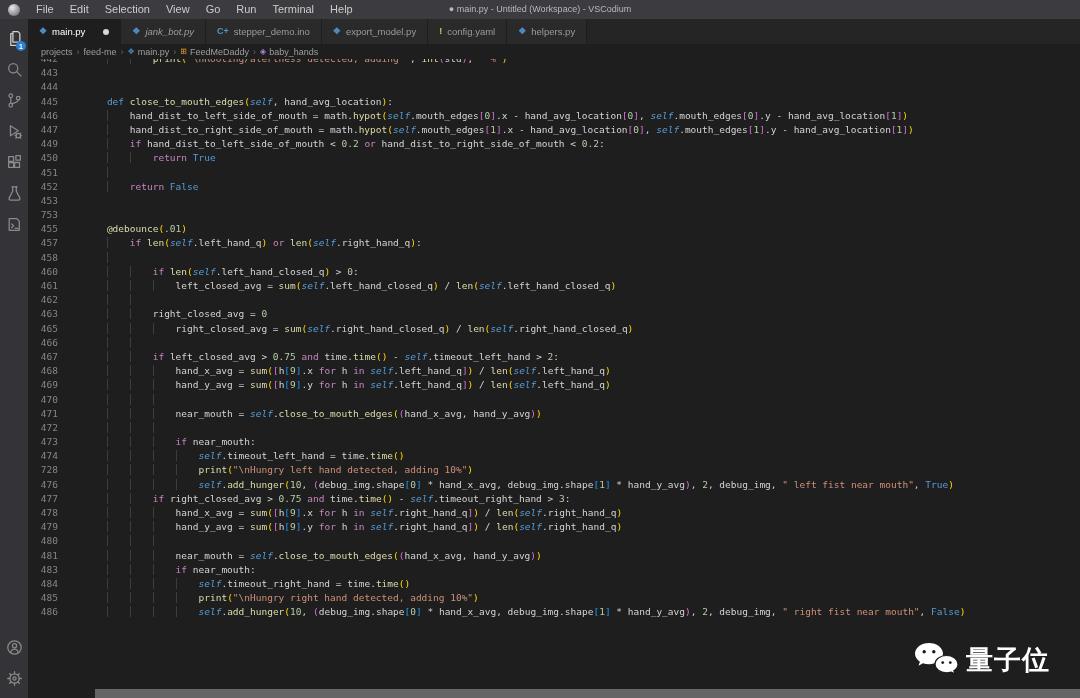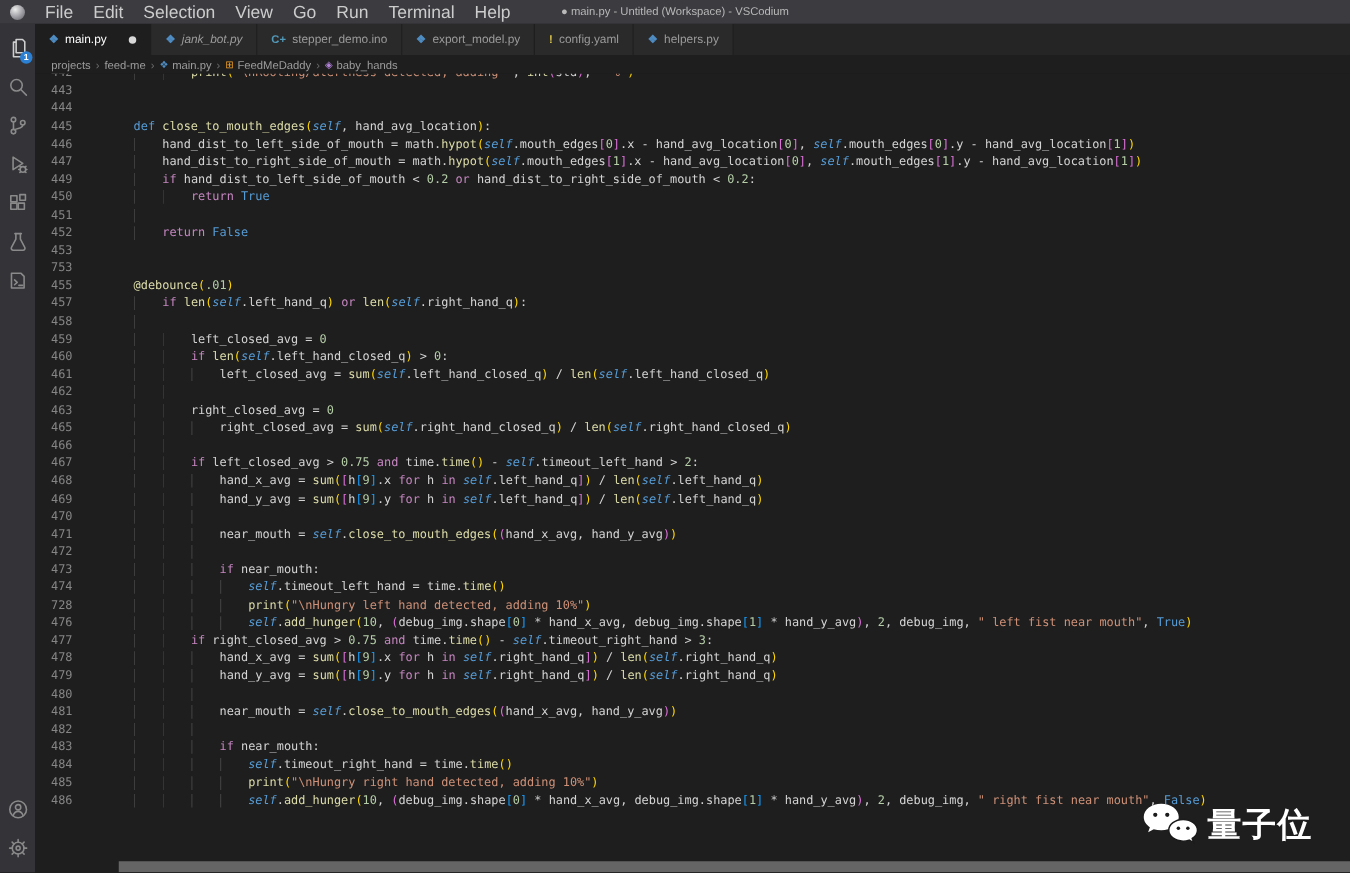--- a/index.html
+++ b/index.html
@@ -2,21 +2,21 @@
 <html><head>
 <meta charset="utf-8">
 <style>
   html,body{margin:0;padding:0;}
   body{width:1080px;height:698px;overflow:hidden;background:#1e1e1e;font-family:"Liberation Sans",sans-serif;-webkit-font-smoothing:antialiased;}
   .window{width:1080px;height:698px;display:flex;flex-direction:column;}
   
   .titlebar{height:19px;background:#3b3b40;display:flex;align-items:center;position:relative;flex:none;}
   .logo{width:12px;height:12px;border-radius:50%;margin:0 8px 0 8px;background:radial-gradient(circle at 35% 30%,#ececec,#9a9aa0 55%,#5c5c64);flex:none;}
   .menubar{display:flex;align-items:center;height:100%;z-index:2;}
-  .menu-item{padding:0 8px;font-size:14px;color:#cccccc;line-height:19px;cursor:default;}
+  .menu-item{padding:0 8px;font-size:11px;color:#cccccc;line-height:19px;cursor:default;}
   .window-title{position:absolute;left:0;right:0;top:0;text-align:center;font-size:9px;color:#b9b9b9;line-height:19px;pointer-events:none;}
   
   .shell{flex:1;display:flex;min-height:0;}
   .activitybar{width:28px;background:#333338;display:flex;flex-direction:column;align-items:center;padding:4px 0 4px 0;flex:none;}
   .ab-item{width:28px;height:31px;display:flex;align-items:center;justify-content:center;position:relative;cursor:pointer;}
   .ab-item svg{width:17px;height:17px;}
   .ab-spacer{margin-top:auto;}
   .badge{position:absolute;right:2px;bottom:3px;background:#2b80d4;color:#fff;font-size:7px;min-width:10px;height:10px;border-radius:50%;display:flex;align-items:center;justify-content:center;font-weight:bold;}
   .main{flex:1;display:flex;flex-direction:column;min-width:0;}
   
@@ -222,21 +222,20 @@
             <div class="cl"><span class="ln">447</span><span class="ct">    <span class="g"> </span>   <span class="t-v">hand_dist_to_right_side_of_mouth</span> = <span class="t-v">math</span>.<span class="t-f">hypot</span><span style="color:#ffd700">(</span><span class="t-self">self</span>.<span class="t-v">mouth_edges</span><span style="color:#da70d6">[</span><span class="t-n">1</span><span style="color:#da70d6">]</span>.<span class="t-v">x</span> - <span class="t-v">hand_avg_location</span><span style="color:#da70d6">[</span><span class="t-n">0</span><span style="color:#da70d6">]</span>, <span class="t-self">self</span>.<span class="t-v">mouth_edges</span><span style="color:#da70d6">[</span><span class="t-n">1</span><span style="color:#da70d6">]</span>.<span class="t-v">y</span> - <span class="t-v">hand_avg_location</span><span style="color:#da70d6">[</span><span class="t-n">1</span><span style="color:#da70d6">]</span><span style="color:#ffd700">)</span></span></div>
             <div class="cl"><span class="ln">449</span><span class="ct">    <span class="g"> </span>   <span class="t-k">if</span> <span class="t-v">hand_dist_to_left_side_of_mouth</span> &lt; <span class="t-n">0.2</span> <span class="t-k">or</span> <span class="t-v">hand_dist_to_right_side_of_mouth</span> &lt; <span class="t-n">0.2</span>:</span></div>
             <div class="cl"><span class="ln">450</span><span class="ct">    <span class="g"> </span>   <span class="g"> </span>   <span class="t-k">return</span> <span class="t-b">True</span></span></div>
             <div class="cl"><span class="ln">451</span><span class="ct">    <span class="g"> </span>   </span></div>
             <div class="cl"><span class="ln">452</span><span class="ct">    <span class="g"> </span>   <span class="t-k">return</span> <span class="t-b">False</span></span></div>
             <div class="cl"><span class="ln">453</span><span class="ct">    </span></div>
             <div class="cl"><span class="ln">753</span><span class="ct">    </span></div>
             <div class="cl"><span class="ln">455</span><span class="ct">    <span class="t-f">@debounce</span><span style="color:#ffd700">(</span><span class="t-n">.01</span><span style="color:#ffd700">)</span></span></div>
             <div class="cl"><span class="ln">457</span><span class="ct">    <span class="g"> </span>   <span class="t-k">if</span> <span class="t-f">len</span><span style="color:#ffd700">(</span><span class="t-self">self</span>.<span class="t-v">left_hand_q</span><span style="color:#ffd700">)</span> <span class="t-k">or</span> <span class="t-f">len</span><span style="color:#ffd700">(</span><span class="t-self">self</span>.<span class="t-v">right_hand_q</span><span style="color:#ffd700">)</span>:</span></div>
             <div class="cl"><span class="ln">458</span><span class="ct">    <span class="g"> </span>   </span></div>
-            <div class="cl"><span class="ln">459</span><span class="ct">    <span class="g"> </span>   <span class="g"> </span>   <span class="t-v">left_closed_avg</span> = <span class="t-n">0</span></span></div>
             <div class="cl"><span class="ln">460</span><span class="ct">    <span class="g"> </span>   <span class="g"> </span>   <span class="t-k">if</span> <span class="t-f">len</span><span style="color:#ffd700">(</span><span class="t-self">self</span>.<span class="t-v">left_hand_closed_q</span><span style="color:#ffd700">)</span> &gt; <span class="t-n">0</span>:</span></div>
             <div class="cl"><span class="ln">461</span><span class="ct">    <span class="g"> </span>   <span class="g"> </span>   <span class="g"> </span>   <span class="t-v">left_closed_avg</span> = <span class="t-f">sum</span><span style="color:#ffd700">(</span><span class="t-self">self</span>.<span class="t-v">left_hand_closed_q</span><span style="color:#ffd700">)</span> / <span class="t-f">len</span><span style="color:#ffd700">(</span><span class="t-self">self</span>.<span class="t-v">left_hand_closed_q</span><span style="color:#ffd700">)</span></span></div>
             <div class="cl"><span class="ln">462</span><span class="ct">    <span class="g"> </span>   <span class="g"> </span>   </span></div>
             <div class="cl"><span class="ln">463</span><span class="ct">    <span class="g"> </span>   <span class="g"> </span>   <span class="t-v">right_closed_avg</span> = <span class="t-n">0</span></span></div>
             <div class="cl"><span class="ln">465</span><span class="ct">    <span class="g"> </span>   <span class="g"> </span>   <span class="g"> </span>   <span class="t-v">right_closed_avg</span> = <span class="t-f">sum</span><span style="color:#ffd700">(</span><span class="t-self">self</span>.<span class="t-v">right_hand_closed_q</span><span style="color:#ffd700">)</span> / <span class="t-f">len</span><span style="color:#ffd700">(</span><span class="t-self">self</span>.<span class="t-v">right_hand_closed_q</span><span style="color:#ffd700">)</span></span></div>
             <div class="cl"><span class="ln">466</span><span class="ct">    <span class="g"> </span>   <span class="g"> </span>   </span></div>
             <div class="cl"><span class="ln">467</span><span class="ct">    <span class="g"> </span>   <span class="g"> </span>   <span class="t-k">if</span> <span class="t-v">left_closed_avg</span> &gt; <span class="t-n">0.75</span> <span class="t-k">and</span> <span class="t-v">time</span>.<span class="t-f">time</span><span style="color:#ffd700">(</span><span style="color:#ffd700">)</span> - <span class="t-self">self</span>.<span class="t-v">timeout_left_hand</span> &gt; <span class="t-n">2</span>:</span></div>
             <div class="cl"><span class="ln">468</span><span class="ct">    <span class="g"> </span>   <span class="g"> </span>   <span class="g"> </span>   <span class="t-v">hand_x_avg</span> = <span class="t-f">sum</span><span style="color:#ffd700">(</span><span style="color:#da70d6">[</span><span class="t-v">h</span><span style="color:#179fff">[</span><span class="t-n">9</span><span style="color:#179fff">]</span>.<span class="t-v">x</span> <span class="t-k">for</span> <span class="t-v">h</span> <span class="t-k">in</span> <span class="t-self">self</span>.<span class="t-v">left_hand_q</span><span style="color:#da70d6">]</span><span style="color:#ffd700">)</span> / <span class="t-f">len</span><span style="color:#ffd700">(</span><span class="t-self">self</span>.<span class="t-v">left_hand_q</span><span style="color:#ffd700">)</span></span></div>
             <div class="cl"><span class="ln">469</span><span class="ct">    <span class="g"> </span>   <span class="g"> </span>   <span class="g"> </span>   <span class="t-v">hand_y_avg</span> = <span class="t-f">sum</span><span style="color:#ffd700">(</span><span style="color:#da70d6">[</span><span class="t-v">h</span><span style="color:#179fff">[</span><span class="t-n">9</span><span style="color:#179fff">]</span>.<span class="t-v">y</span> <span class="t-k">for</span> <span class="t-v">h</span> <span class="t-k">in</span> <span class="t-self">self</span>.<span class="t-v">left_hand_q</span><span style="color:#da70d6">]</span><span style="color:#ffd700">)</span> / <span class="t-f">len</span><span style="color:#ffd700">(</span><span class="t-self">self</span>.<span class="t-v">left_hand_q</span><span style="color:#ffd700">)</span></span></div>
             <div class="cl"><span class="ln">470</span><span class="ct">    <span class="g"> </span>   <span class="g"> </span>   <span class="g"> </span>   </span></div>
@@ -244,21 +243,20 @@
             <div class="cl"><span class="ln">472</span><span class="ct">    <span class="g"> </span>   <span class="g"> </span>   <span class="g"> </span>   </span></div>
             <div class="cl"><span class="ln">473</span><span class="ct">    <span class="g"> </span>   <span class="g"> </span>   <span class="g"> </span>   <span class="t-k">if</span> <span class="t-v">near_mouth</span>:</span></div>
             <div class="cl"><span class="ln">474</span><span class="ct">    <span class="g"> </span>   <span class="g"> </span>   <span class="g"> </span>   <span class="g"> </span>   <span class="t-self">self</span>.<span class="t-v">timeout_left_hand</span> = <span class="t-v">time</span>.<span class="t-f">time</span><span style="color:#ffd700">(</span><span style="color:#ffd700">)</span></span></div>
             <div class="cl"><span class="ln">728</span><span class="ct">    <span class="g"> </span>   <span class="g"> </span>   <span class="g"> </span>   <span class="g"> </span>   <span class="t-f">print</span><span style="color:#ffd700">(</span><span class="t-s">"\nHungry left hand detected, adding 10%"</span><span style="color:#ffd700">)</span></span></div>
             <div class="cl"><span class="ln">476</span><span class="ct">    <span class="g"> </span>   <span class="g"> </span>   <span class="g"> </span>   <span class="g"> </span>   <span class="t-self">self</span>.<span class="t-f">add_hunger</span><span style="color:#ffd700">(</span><span class="t-n">10</span>, <span style="color:#da70d6">(</span><span class="t-v">debug_img</span>.<span class="t-v">shape</span><span style="color:#179fff">[</span><span class="t-n">0</span><span style="color:#179fff">]</span> * <span class="t-v">hand_x_avg</span>, <span class="t-v">debug_img</span>.<span class="t-v">shape</span><span style="color:#179fff">[</span><span class="t-n">1</span><span style="color:#179fff">]</span> * <span class="t-v">hand_y_avg</span><span style="color:#da70d6">)</span>, <span class="t-n">2</span>, <span class="t-v">debug_img</span>, <span class="t-s">" left fist near mouth"</span>, <span class="t-b">True</span><span style="color:#ffd700">)</span></span></div>
             <div class="cl"><span class="ln">477</span><span class="ct">    <span class="g"> </span>   <span class="g"> </span>   <span class="t-k">if</span> <span class="t-v">right_closed_avg</span> &gt; <span class="t-n">0.75</span> <span class="t-k">and</span> <span class="t-v">time</span>.<span class="t-f">time</span><span style="color:#ffd700">(</span><span style="color:#ffd700">)</span> - <span class="t-self">self</span>.<span class="t-v">timeout_right_hand</span> &gt; <span class="t-n">3</span>:</span></div>
             <div class="cl"><span class="ln">478</span><span class="ct">    <span class="g"> </span>   <span class="g"> </span>   <span class="g"> </span>   <span class="t-v">hand_x_avg</span> = <span class="t-f">sum</span><span style="color:#ffd700">(</span><span style="color:#da70d6">[</span><span class="t-v">h</span><span style="color:#179fff">[</span><span class="t-n">9</span><span style="color:#179fff">]</span>.<span class="t-v">x</span> <span class="t-k">for</span> <span class="t-v">h</span> <span class="t-k">in</span> <span class="t-self">self</span>.<span class="t-v">right_hand_q</span><span style="color:#da70d6">]</span><span style="color:#ffd700">)</span> / <span class="t-f">len</span><span style="color:#ffd700">(</span><span class="t-self">self</span>.<span class="t-v">right_hand_q</span><span style="color:#ffd700">)</span></span></div>
             <div class="cl"><span class="ln">479</span><span class="ct">    <span class="g"> </span>   <span class="g"> </span>   <span class="g"> </span>   <span class="t-v">hand_y_avg</span> = <span class="t-f">sum</span><span style="color:#ffd700">(</span><span style="color:#da70d6">[</span><span class="t-v">h</span><span style="color:#179fff">[</span><span class="t-n">9</span><span style="color:#179fff">]</span>.<span class="t-v">y</span> <span class="t-k">for</span> <span class="t-v">h</span> <span class="t-k">in</span> <span class="t-self">self</span>.<span class="t-v">right_hand_q</span><span style="color:#da70d6">]</span><span style="color:#ffd700">)</span> / <span class="t-f">len</span><span style="color:#ffd700">(</span><span class="t-self">self</span>.<span class="t-v">right_hand_q</span><span style="color:#ffd700">)</span></span></div>
             <div class="cl"><span class="ln">480</span><span class="ct">    <span class="g"> </span>   <span class="g"> </span>   <span class="g"> </span>   </span></div>
             <div class="cl"><span class="ln">481</span><span class="ct">    <span class="g"> </span>   <span class="g"> </span>   <span class="g"> </span>   <span class="t-v">near_mouth</span> = <span class="t-self">self</span>.<span class="t-f">close_to_mouth_edges</span><span style="color:#ffd700">(</span><span style="color:#da70d6">(</span><span class="t-v">hand_x_avg</span>, <span class="t-v">hand_y_avg</span><span style="color:#da70d6">)</span><span style="color:#ffd700">)</span></span></div>
-            <div class="cl"><span class="ln">482</span><span class="ct">    <span class="g"> </span>   <span class="g"> </span>   <span class="g"> </span>   </span></div>
             <div class="cl"><span class="ln">483</span><span class="ct">    <span class="g"> </span>   <span class="g"> </span>   <span class="g"> </span>   <span class="t-k">if</span> <span class="t-v">near_mouth</span>:</span></div>
             <div class="cl"><span class="ln">484</span><span class="ct">    <span class="g"> </span>   <span class="g"> </span>   <span class="g"> </span>   <span class="g"> </span>   <span class="t-self">self</span>.<span class="t-v">timeout_right_hand</span> = <span class="t-v">time</span>.<span class="t-f">time</span><span style="color:#ffd700">(</span><span style="color:#ffd700">)</span></span></div>
             <div class="cl"><span class="ln">485</span><span class="ct">    <span class="g"> </span>   <span class="g"> </span>   <span class="g"> </span>   <span class="g"> </span>   <span class="t-f">print</span><span style="color:#ffd700">(</span><span class="t-s">"\nHungry right hand detected, adding 10%"</span><span style="color:#ffd700">)</span></span></div>
             <div class="cl"><span class="ln">486</span><span class="ct">    <span class="g"> </span>   <span class="g"> </span>   <span class="g"> </span>   <span class="g"> </span>   <span class="t-self">self</span>.<span class="t-f">add_hunger</span><span style="color:#ffd700">(</span><span class="t-n">10</span>, <span style="color:#da70d6">(</span><span class="t-v">debug_img</span>.<span class="t-v">shape</span><span style="color:#179fff">[</span><span class="t-n">0</span><span style="color:#179fff">]</span> * <span class="t-v">hand_x_avg</span>, <span class="t-v">debug_img</span>.<span class="t-v">shape</span><span style="color:#179fff">[</span><span class="t-n">1</span><span style="color:#179fff">]</span> * <span class="t-v">hand_y_avg</span><span style="color:#da70d6">)</span>, <span class="t-n">2</span>, <span class="t-v">debug_img</span>, <span class="t-s">" right fist near mouth"</span>, <span class="t-b">False</span><span style="color:#ffd700">)</span></span></div>
           </div>
         <div class="hscroll"></div>
         <div class="watermark">
           <span style="display:flex;">
             <svg width="46" height="36" viewBox="0 0 46 36">
               <path d="M16 1C8.3 1 2 5.7 2 11.6c0 3.3 1.9 6.2 4.9 8.1l-1.4 4 4.5-2.4c1.8.6 3.9.9 6 .9 7.7 0 14-4.7 14-10.6S23.7 1 16 1z" fill="#ffffff"></path>

